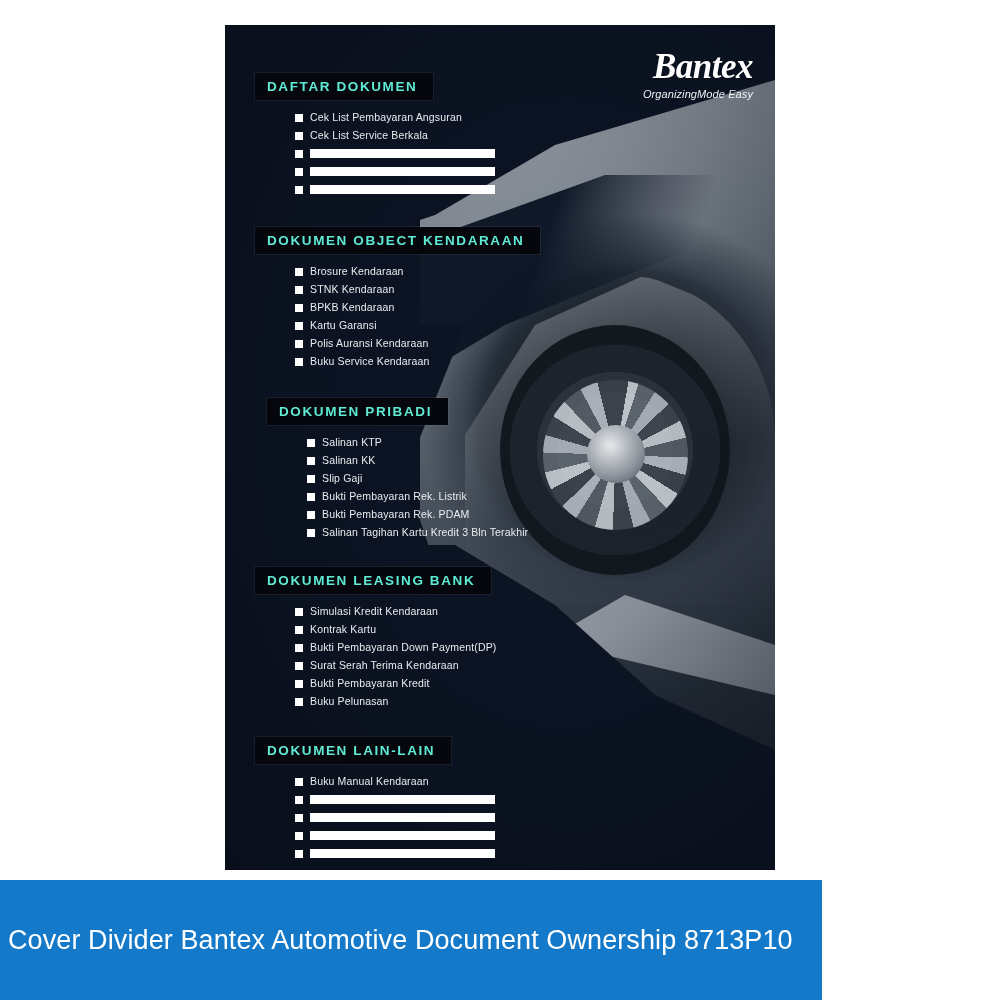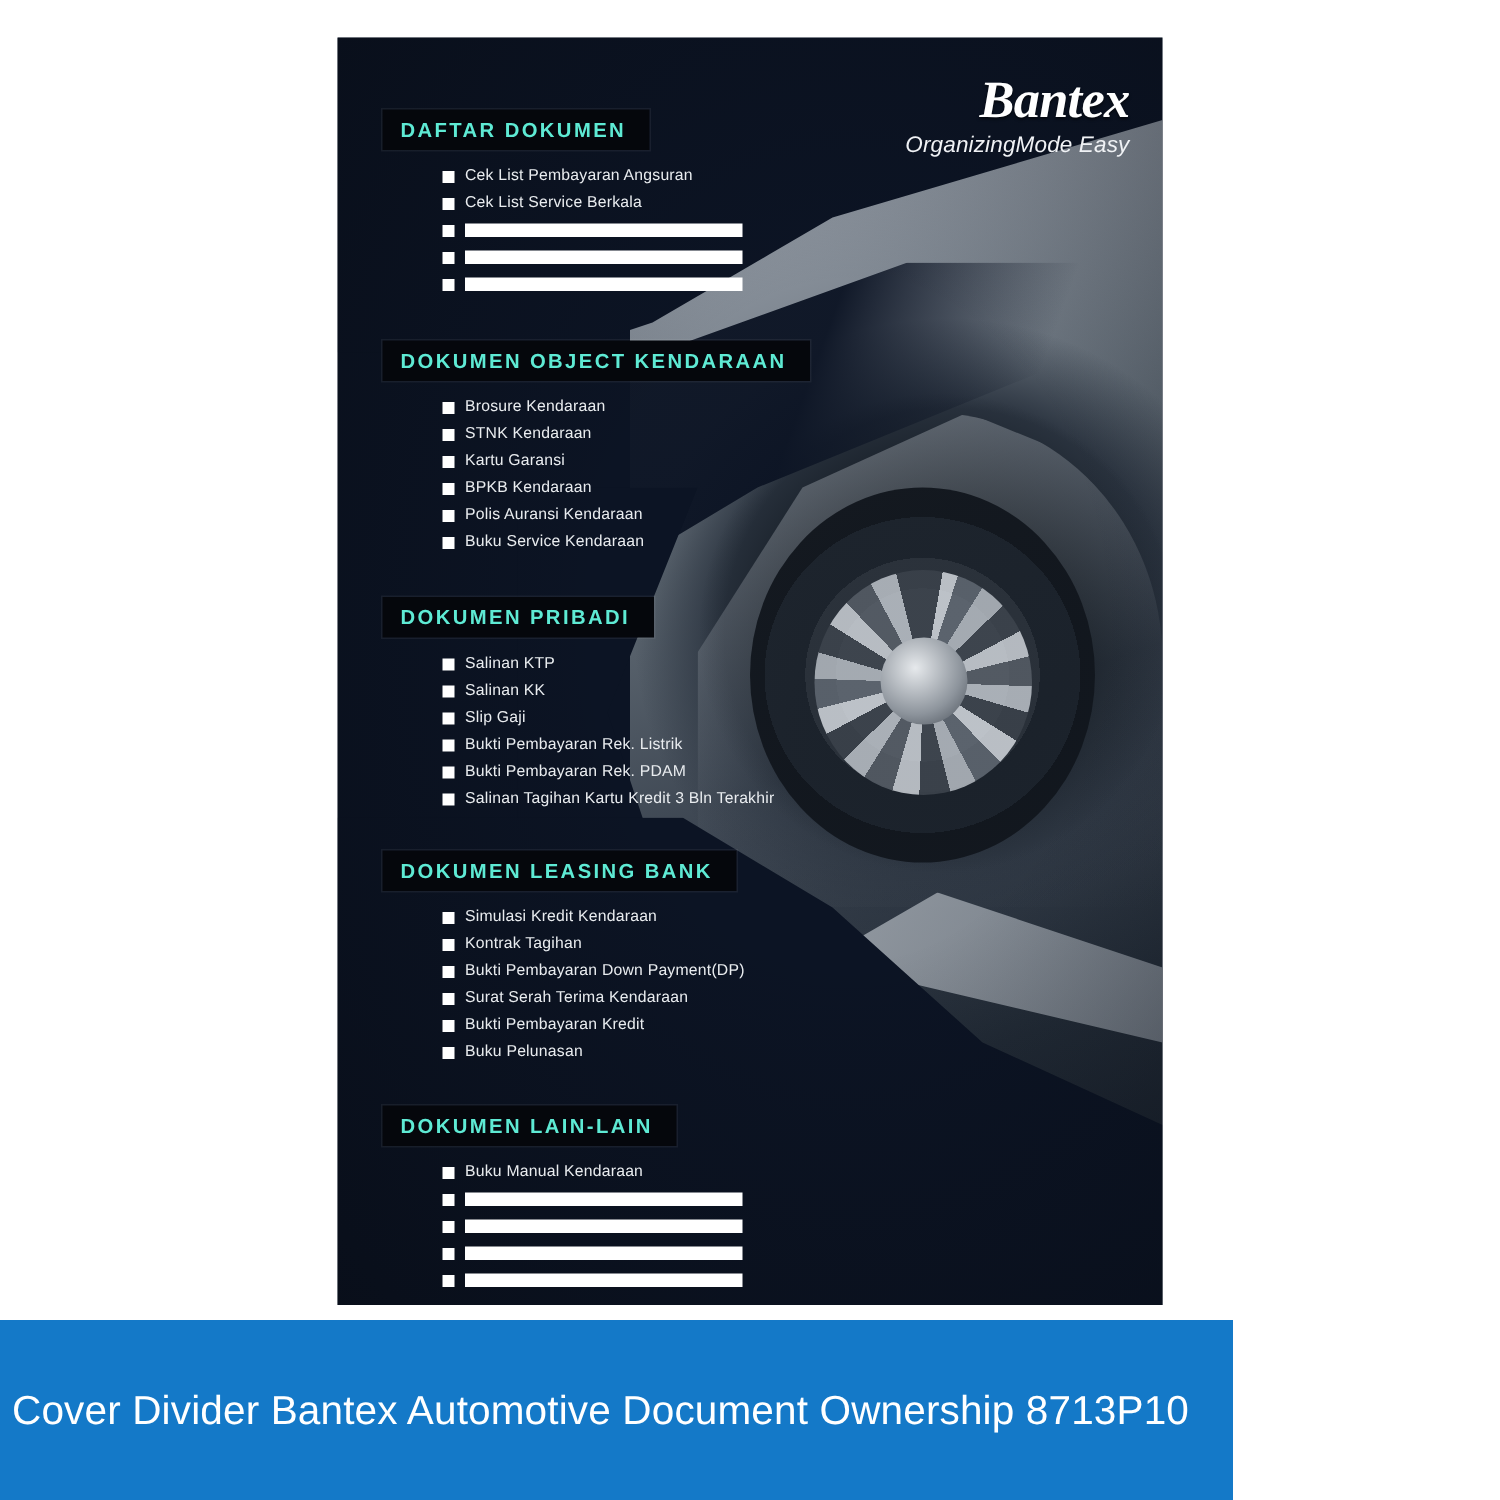--- a/index.html
+++ b/index.html
@@ -115,21 +115,21 @@
   #logo .brand {
     font-family: "Liberation Serif", serif;
     font-size: 35px;
     font-weight: bold;
     font-style: italic;
     letter-spacing: -.5px;
     line-height: 1;
     text-shadow: 0 1px 2px rgba(0,0,0,.6);
   }
   #logo .tagline {
-    font-size: 15px;
+    font-size: 11px;
     font-style: italic;
     letter-spacing: .1px;
     margin-top: 4px;
     color: #f0f2f5;
   }
 
   
   .sections {
     position: relative;
     z-index: 5;
@@ -187,21 +187,21 @@
   .blank-line {
     width: 185px;
     height: 9px;
     background: #ffffff;
     border: 0;
   }
 
   
   #sec-daftar { top: 48px; }
   #sec-object { top: 202px; }
-  #sec-pribadi { top: 373px; }
+  #sec-pribadi { top: 373px; margin-left: 12px; }
   #sec-leasing { top: 542px; }
   #sec-lain { top: 712px; }
 
   
   #caption {
     position: absolute;
     left: 0;
     top: 880px;
     width: 1000px;
     height: 120px;
@@ -275,25 +275,25 @@
           <div class="item">
             <span class="box"></span>
             <span class="lbl">Brosure Kendaraan</span>
           </div>
           <div class="item">
             <span class="box"></span>
             <span class="lbl">STNK Kendaraan</span>
           </div>
           <div class="item">
             <span class="box"></span>
+            <span class="lbl">BPKB Kendaraan</span>
+          </div>
+          <div class="item">
+            <span class="box"></span>
             <span class="lbl">Kartu Garansi</span>
-          </div>
-          <div class="item">
-            <span class="box"></span>
-            <span class="lbl">BPKB Kendaraan</span>
           </div>
           <div class="item">
             <span class="box"></span>
             <span class="lbl">Polis Auransi Kendaraan</span>
           </div>
           <div class="item">
             <span class="box"></span>
             <span class="lbl">Buku Service Kendaraan</span>
           </div>
         </div>
@@ -351,21 +351,21 @@
 
       <div class="section" id="sec-leasing">
         <div class="sec-title">DOKUMEN LEASING BANK</div>
         <div class="items">
           <div class="item">
             <span class="box"></span>
             <span class="lbl">Simulasi Kredit Kendaraan</span>
           </div>
           <div class="item">
             <span class="box"></span>
-            <span class="lbl">Kontrak Tagihan</span>
+            <span class="lbl">Kontrak Kartu</span>
           </div>
           <div class="item">
             <span class="box"></span>
             <span class="lbl">Bukti Pembayaran Down Payment(DP)</span>
           </div>
           <div class="item">
             <span class="box"></span>
             <span class="lbl">Surat Serah Terima Kendaraan</span>
           </div>
           <div class="item">

